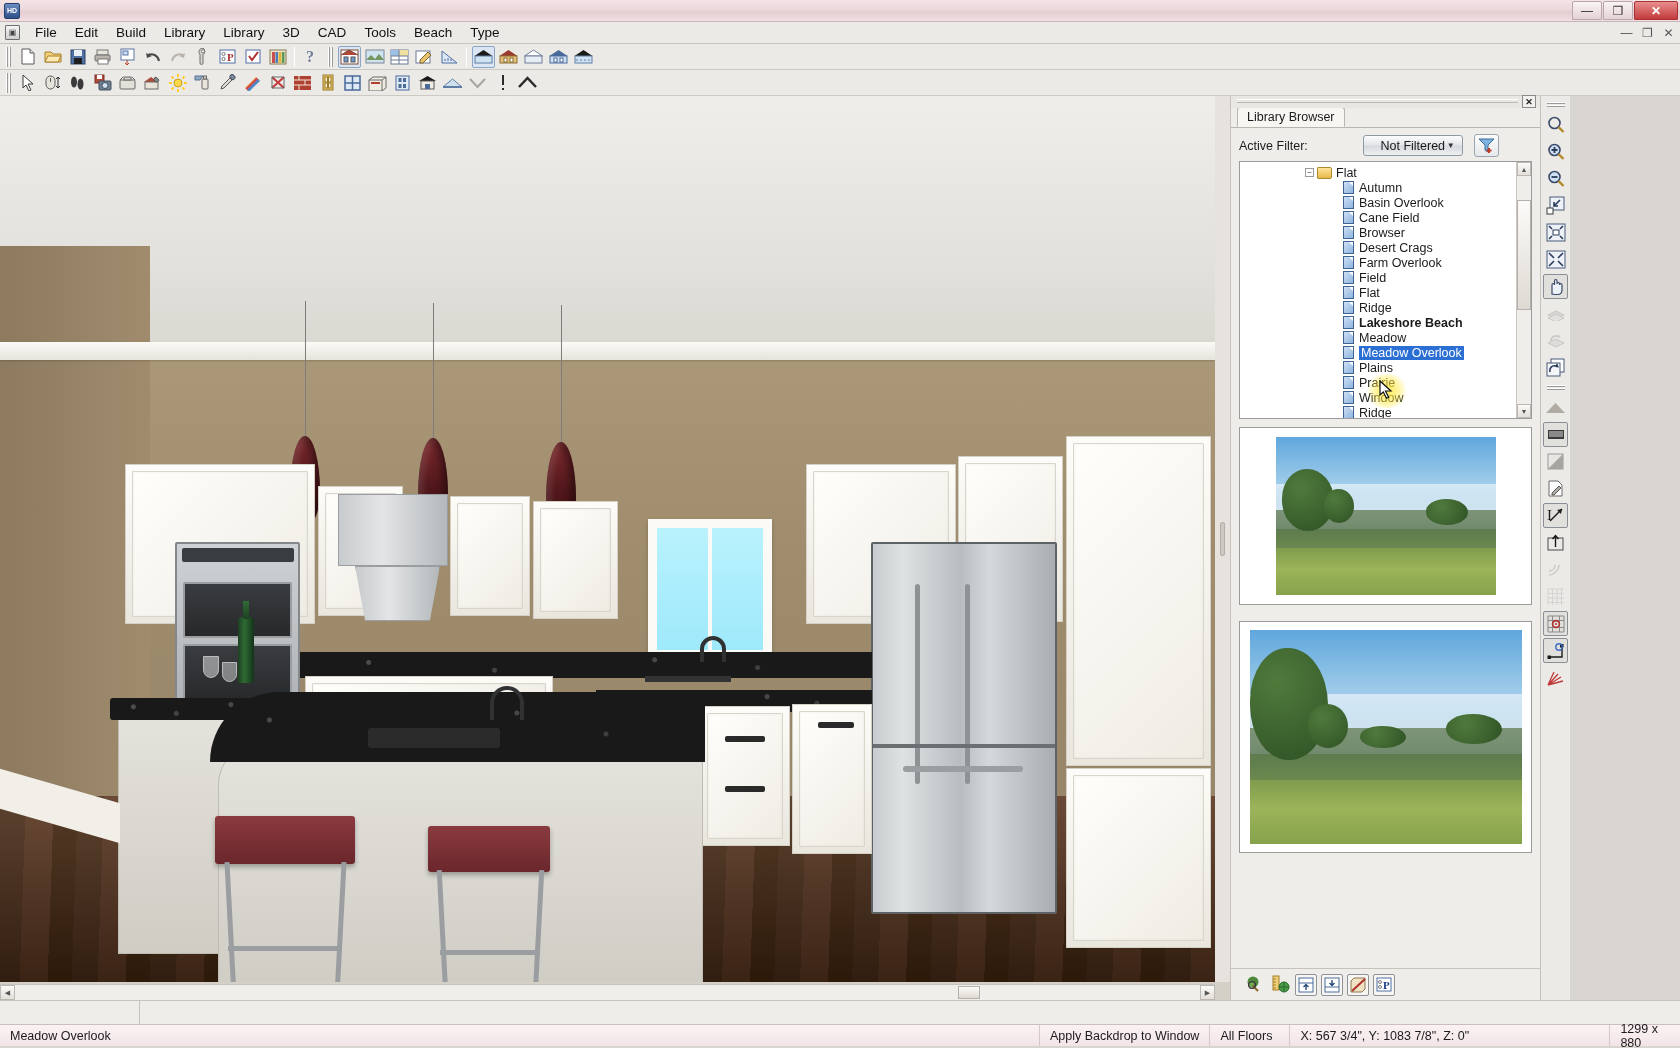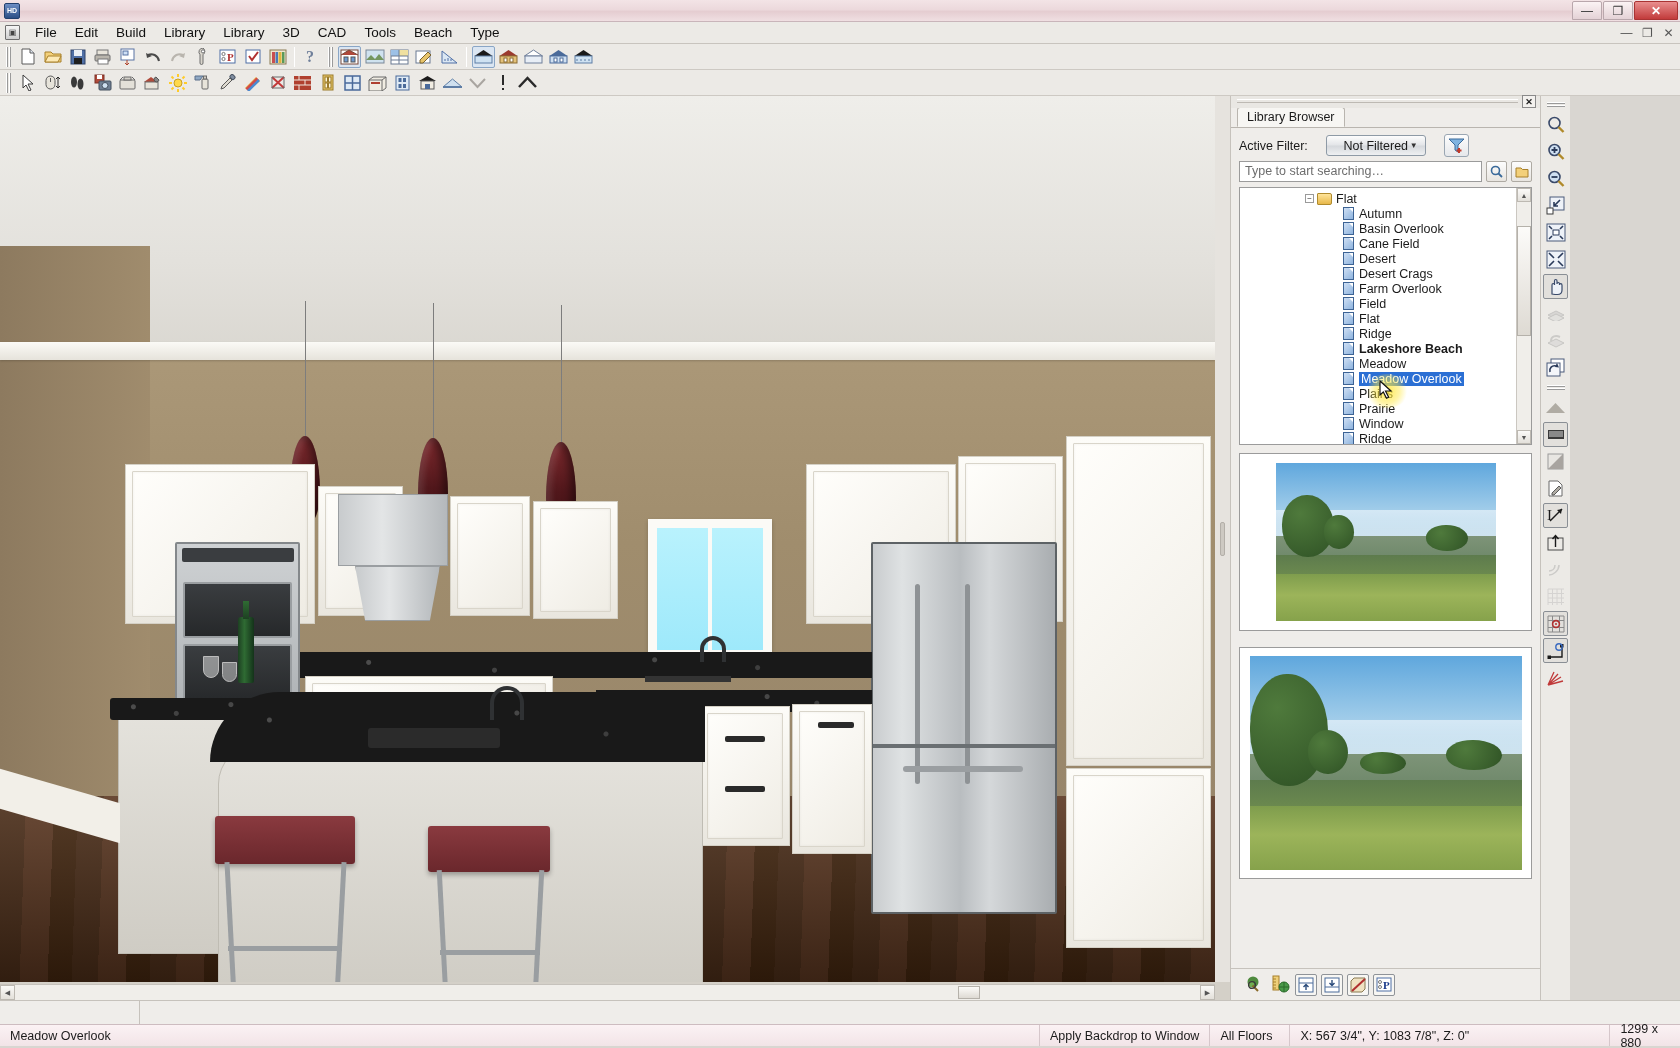--- a/index.html
+++ b/index.html
@@ -208,26 +208,26 @@
   .lib-close{
     position:absolute;right:4px;top:-1px;width:14px;height:13px;
     border:1px solid #8a8a8a;background:#f3f1ee;font-size:9px;font-weight:bold;
     display:flex;align-items:center;justify-content:center;color:#222;
   }
   .lib-tabs{ height:20px;display:flex;align-items:flex-end;padding-left:6px;border-bottom:1px solid #b9b5af;}
   .lib-tab{
     padding:2px 9px;font-size:12.5px;background:#f7f6f3;
     border:1px solid #b9b5af;border-bottom:1px solid #f7f6f3;border-radius:3px 3px 0 0;
   }
-  .lib-row{ display:flex;align-items:center;padding:6px 8px 4px 8px;gap:18px;}
+  .lib-row{ display:flex;align-items:center;padding:6px 8px 4px 8px;gap:11px;}
   .lib-row .lbl{ font-size:12.5px;}
   .combo{
     width:100px;height:21px;border:1px solid #8e9aa6;border-radius:3px;
     background:linear-gradient(to bottom,#fdfdfd,#e3e5e8 48%,#d5d8dc 52%,#eef0f2);
-    display:flex;align-items:center;justify-content:center;position:relative;font-size:12.5px;
+    display:flex;align-items:center;justify-content:center;position:relative;font-size:12.5px;margin-left:44px;
   }
   .combo .arw{ position:absolute;right:7px;font-size:8px;color:#333;}
   .filter-btn{
     width:25px;height:23px;border:1px solid #9aa6b2;border-radius:3px;
     background:linear-gradient(#fdfdfd,#e6e8eb);
     display:flex;align-items:center;justify-content:center;
   }
   .search-row{ padding:0 8px 5px 8px;display:flex;align-items:center;gap:4px;}
   .search-input{
     flex:1;height:21px;border:1px solid #9b9b9b;background:#fff;
@@ -801,34 +801,20 @@
         <span class="arw">▼</span>
       </div>
       <div class="filter-btn">
         <svg width="17" height="17">
             <path d="M1 2h15l-6 6v7l-3-2V8z" fill="#7fb3e0" stroke="#3a6a9a"></path>
             <path d="M11 11v5M8.5 13.5h5" stroke="#c23a2a" stroke-width="2"></path>
           </svg>
       </div>
     </div>
 
-    <div class="search-row">
-      <div class="search-input">Type to start searching…</div>
-      <div class="sq-btn">
-        <svg width="13" height="13">
-            <circle cx="5.5" cy="5.5" r="4" fill="none" stroke="#3a6a9a" stroke-width="1.6"></circle>
-            <path d="M8.5 8.5L12 12" stroke="#3a6a9a" stroke-width="1.8"></path>
-          </svg>
-      </div>
-      <div class="sq-btn">
-        <svg width="14" height="12">
-            <path d="M1 2h5l1.5 1.5H13V11H1z" fill="#f3d07a" stroke="#a8802a"></path>
-          </svg>
-      </div>
-    </div>
 
     <div class="tree-box">
       <div class="tree-scroll">
         <div class="tnode" style="padding-left:62px;">
           <span class="exp">−</span>
           <span class="folder"></span>
           <span class="lbl">Flat</span>
         </div>
         <div id="tree-items">
             <div class="tnode" style="padding-left: 100px;">
@@ -838,21 +824,21 @@
             <div class="tnode" style="padding-left: 100px;">
               <span class="page"></span>
               <span class="lbl">Basin Overlook</span>
             </div>
             <div class="tnode" style="padding-left: 100px;">
               <span class="page"></span>
               <span class="lbl">Cane Field</span>
             </div>
             <div class="tnode" style="padding-left: 100px;">
               <span class="page"></span>
-              <span class="lbl">Desert</span>
+              <span class="lbl">Browser</span>
             </div>
             <div class="tnode" style="padding-left: 100px;">
               <span class="page"></span>
               <span class="lbl">Desert Crags</span>
             </div>
             <div class="tnode" style="padding-left: 100px;">
               <span class="page"></span>
               <span class="lbl">Farm Overlook</span>
             </div>
             <div class="tnode" style="padding-left: 100px;">

